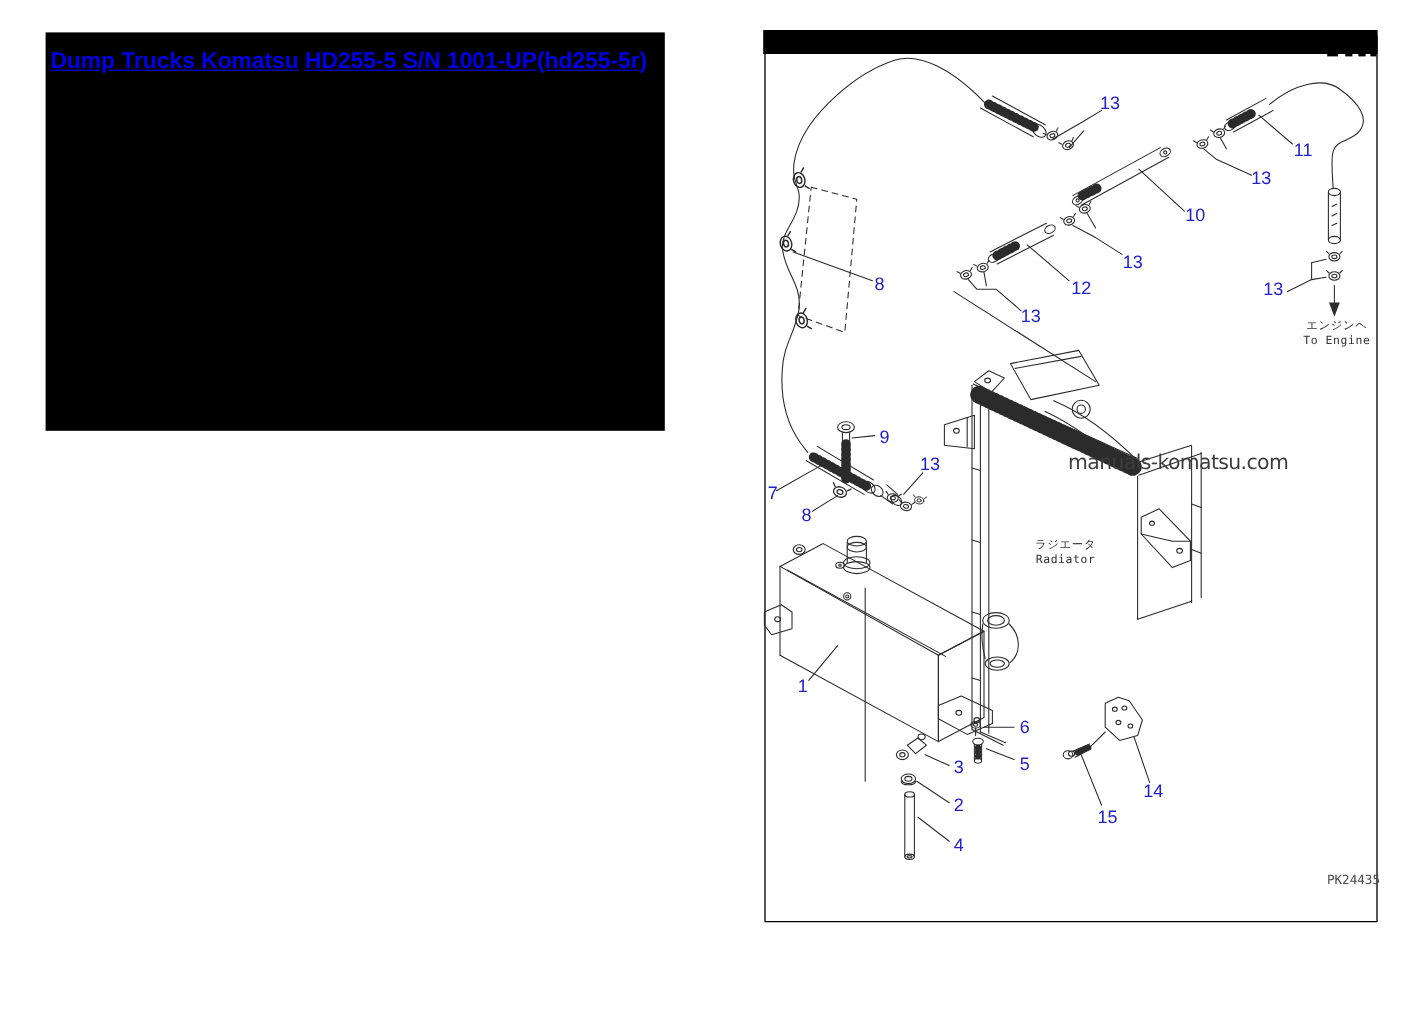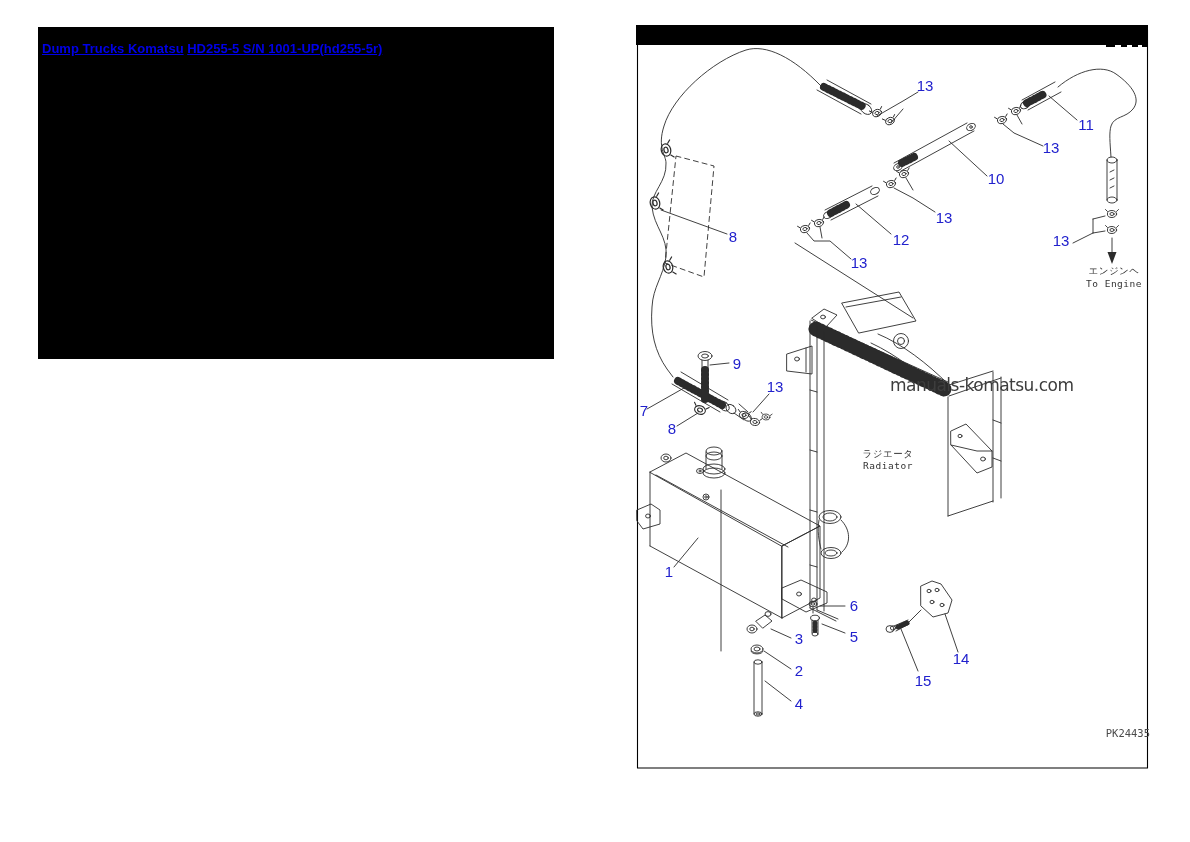--- a/index.html
+++ b/index.html
@@ -1,20 +1,20 @@
 <!DOCTYPE html>
 <html style="--link: #0000e8; --callout: #2121cd; --ink: #2b2b2b; --watermark: #3d3d3d; --muted: #4a4a4a;"><head>
 <meta charset="utf-8">
 <style>
   :root{ --link:#0000e8; --callout:#2121cd; --ink:#2b2b2b; --watermark:#3d3d3d; --muted:#4a4a4a; }
   html,body{margin:0;padding:0;background:#fff;}
   .canvas{position:relative;width:1190px;height:842px;background:#fff;overflow:hidden;
           font-family:"Liberation Sans",sans-serif;}
   .redaction-left{position:absolute;left:38px;top:27px;width:516px;height:332px;background:#000;}
-  .crumbs{padding:14px 0 0 4px;font-size:13px;font-weight:bold;white-space:nowrap;}
+  .crumbs{padding:14px 0 0 4px;font-size:19px;font-weight:bold;white-space:nowrap;}
   .crumbs a{color:var(--link);text-decoration:underline;cursor:pointer;}
   svg.dwg{position:absolute;left:0;top:0;}
   .dwg line,.dwg path,.dwg polyline,.dwg polygon,.dwg ellipse,.dwg circle,.dwg rect{
       fill:none;stroke:var(--ink);stroke-width:.9;stroke-linecap:round;stroke-linejoin:round;}
   .dwg .sheet{fill:#fff;stroke:#000;stroke-width:1.1;}
   .dwg .bar{fill:#000;stroke:none;}
   .dwg .mark{fill:#000;stroke:none;}
   .dwg .solid{fill:var(--ink);stroke:none;}
   .dwg .thr{stroke-width:8;stroke-dasharray:1.1 3;}
   .dwg .fins{stroke-width:15;stroke-dasharray:1.2 3.2;}

